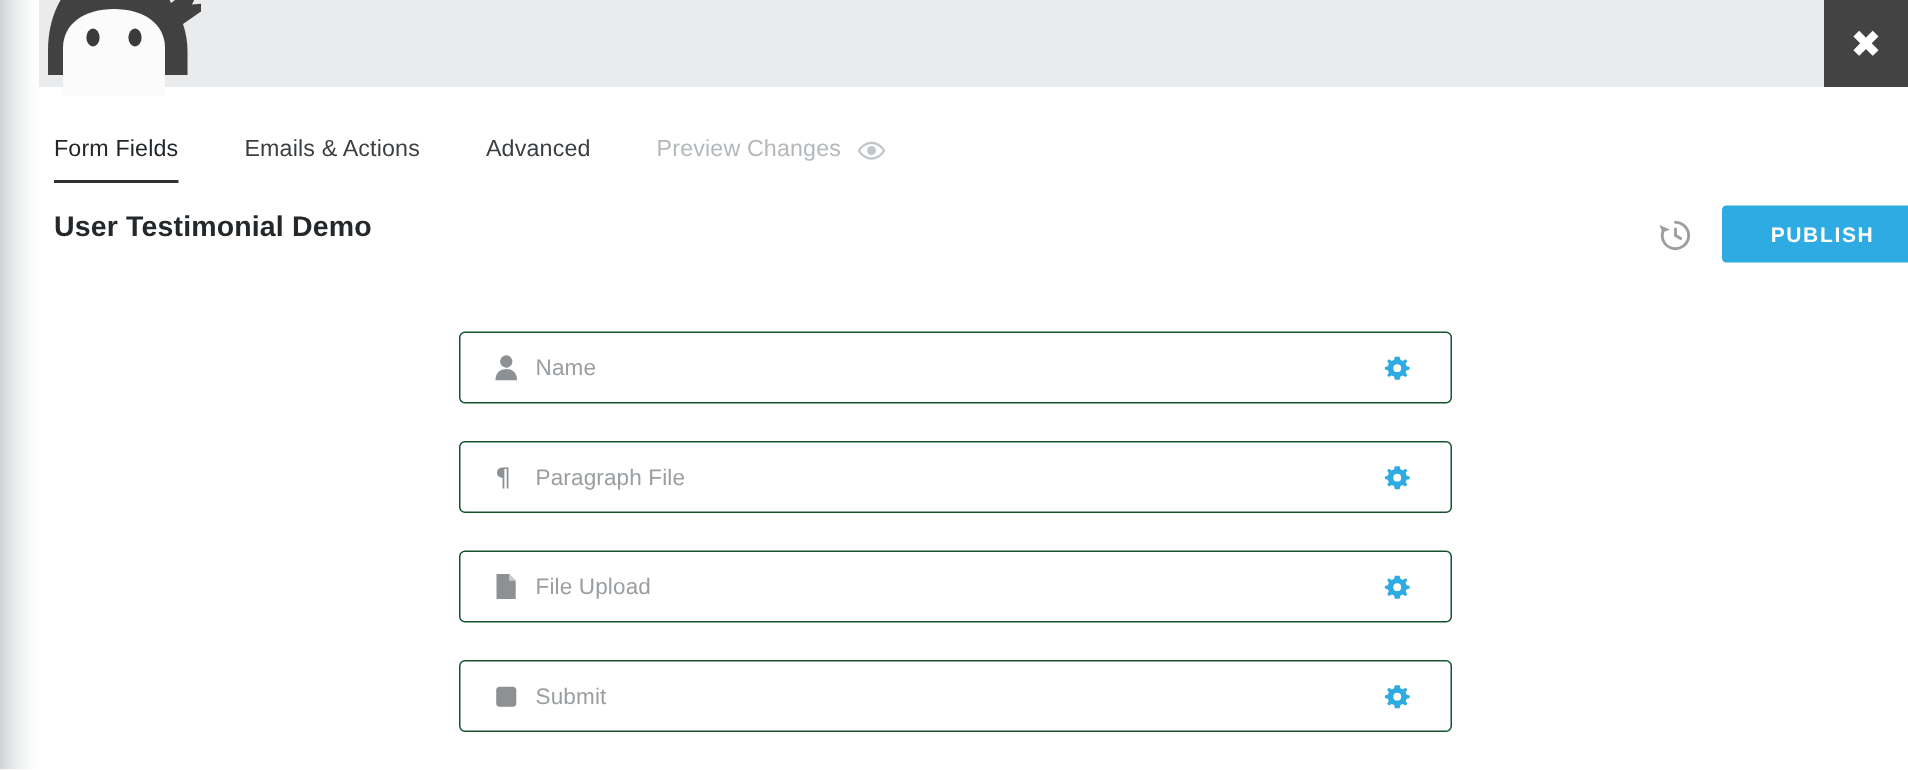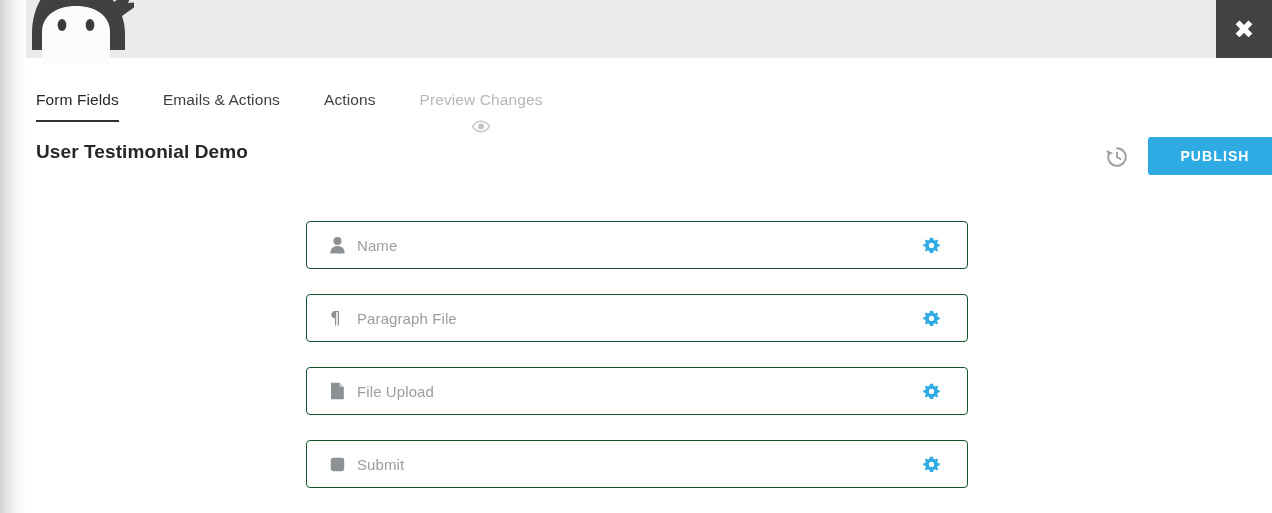--- a/index.html
+++ b/index.html
@@ -102,21 +102,20 @@
   }
   .tab.active {
     border-bottom-color: #2e3234;
     color: #23272a;
   }
   .tab.muted {
     color: #b4b8bb;
     display: flex;
     align-items: center;
     gap: 11px;
-    flex-direction: column;
   }
   .eye-icon { display: inline-flex; }
 
   .history-btn {
     position: absolute;
     right: 186px;
     top: 84px;
     width: 30px;
     height: 30px;
     cursor: pointer;
@@ -226,21 +225,21 @@
 
   <div class="tabs-row">
     <div class="tabs">
       <div class="tab active">
         <span>Form Fields</span>
       </div>
       <div class="tab">
         <span>Emails &amp; Actions</span>
       </div>
       <div class="tab">
-        <span>Actions</span>
+        <span>Advanced</span>
       </div>
       <div class="tab muted">
         <span>Preview Changes</span>
         <span class="eye-icon">
           <svg width="18" height="13" viewBox="0 0 18 13">
             <path d="M9 1.2 C4.3 1.2 1.3 5 0.7 6.4 C1.3 7.9 4.3 11.7 9 11.7 C13.7 11.7 16.7 7.9 17.3 6.4 C16.7 5 13.7 1.2 9 1.2 Z" fill="none" stroke="#c3c6c9" stroke-width="1.5"></path>
             <circle cx="9" cy="6.4" r="3" fill="#c3c6c9"></circle>
           </svg>
         </span>
       </div>

